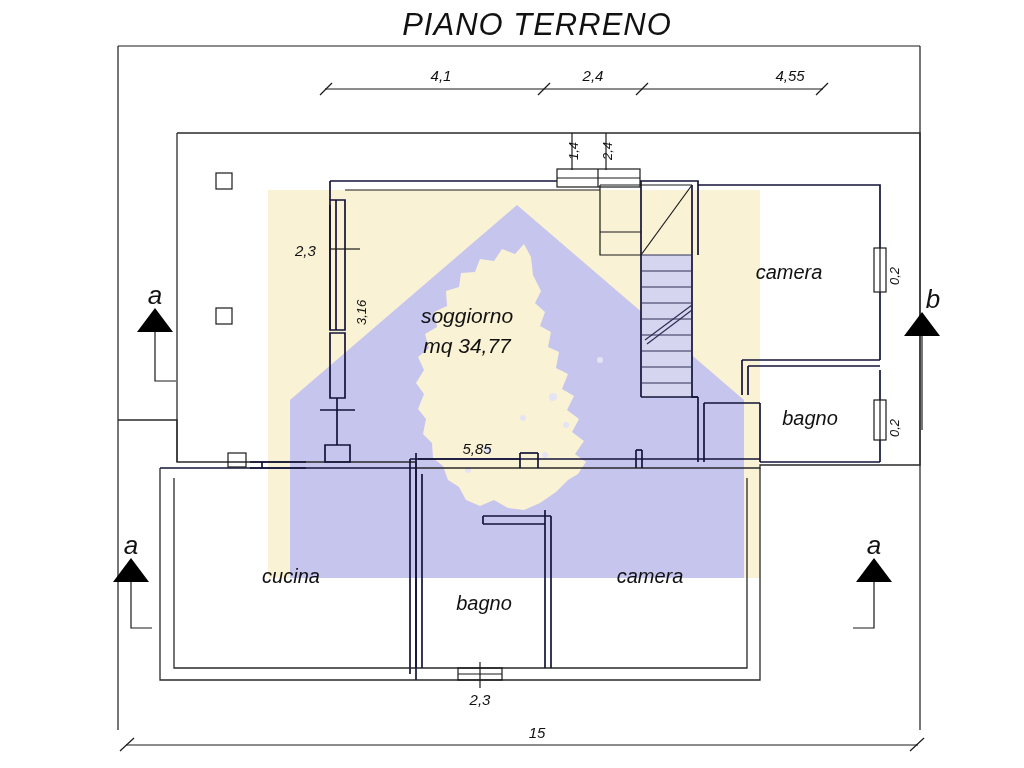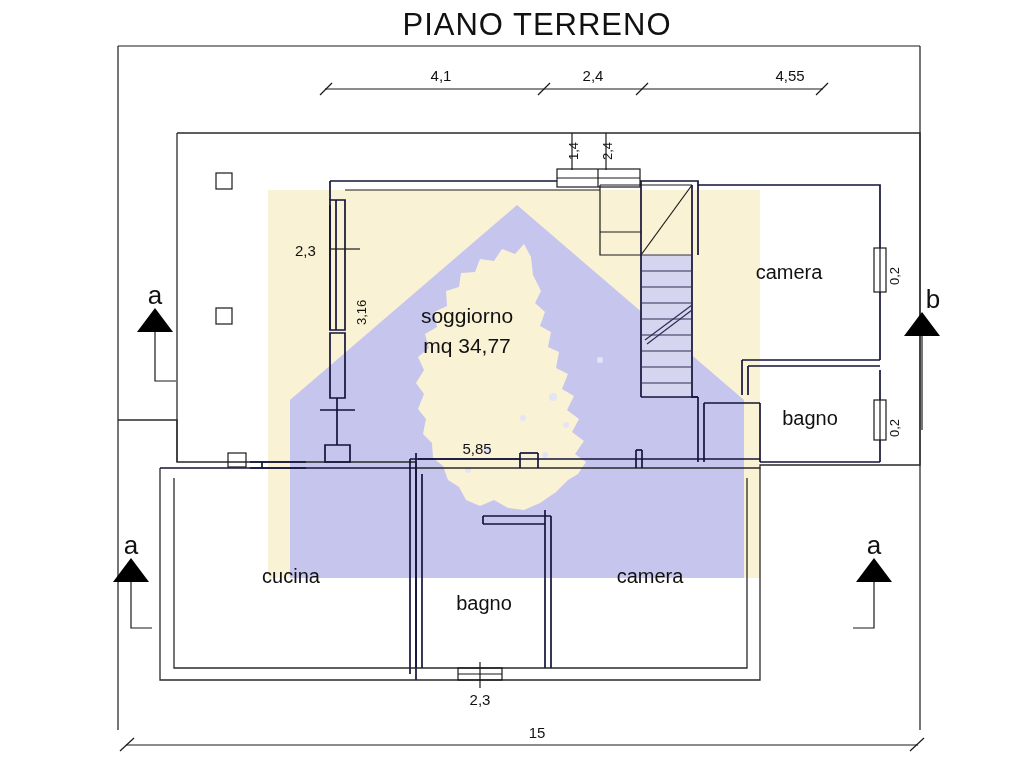--- a/index.html
+++ b/index.html
@@ -13,20 +13,21 @@
     font-family: "Liberation Sans", sans-serif;
     color: #111111;
     overflow: hidden;
     position: relative;
   }
   #plan-root {
     position: absolute;
     inset: 0;
     width: 948px;
     height: 768px;
+    font-style: italic;
   }
   svg.plan {
     display: block;
     width: 1024px;
     height: 768px;
   }
   text {
     font-family: "Liberation Sans", sans-serif;
     fill: #111111;
   }

